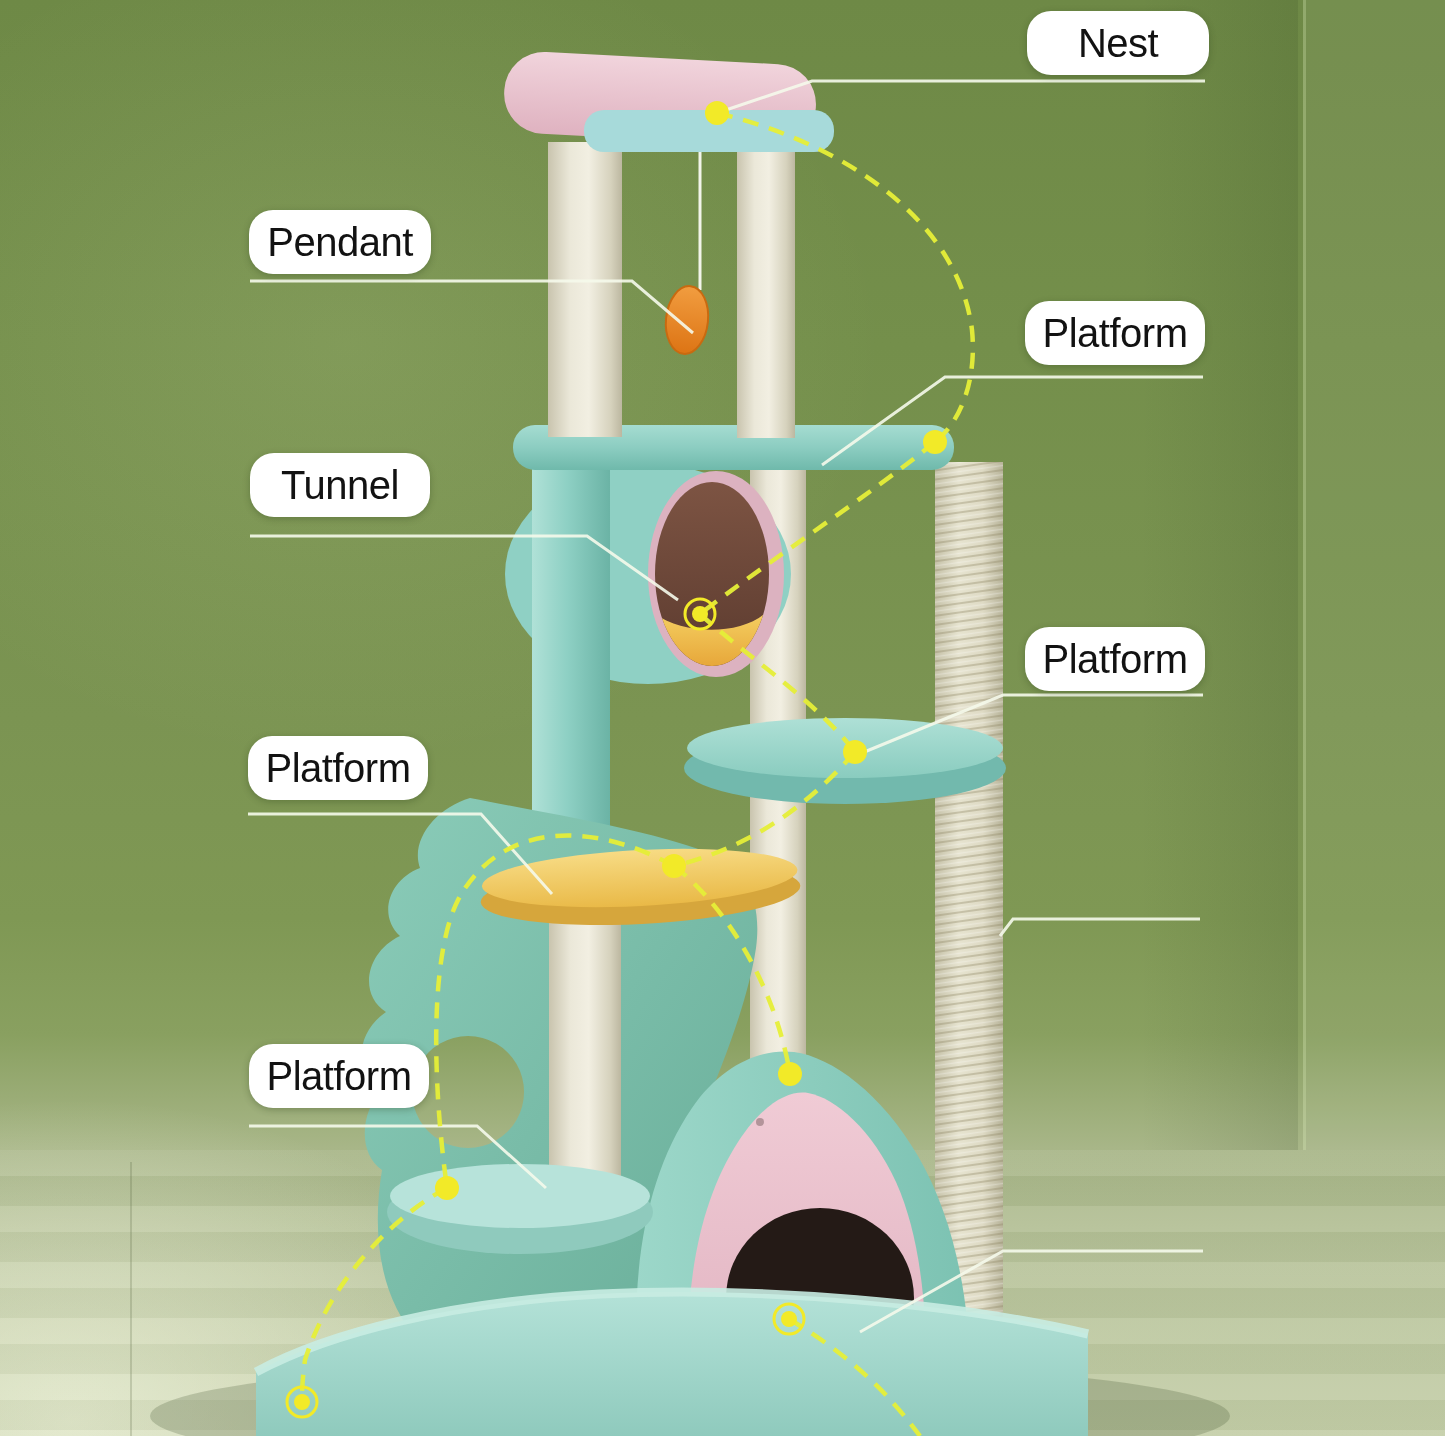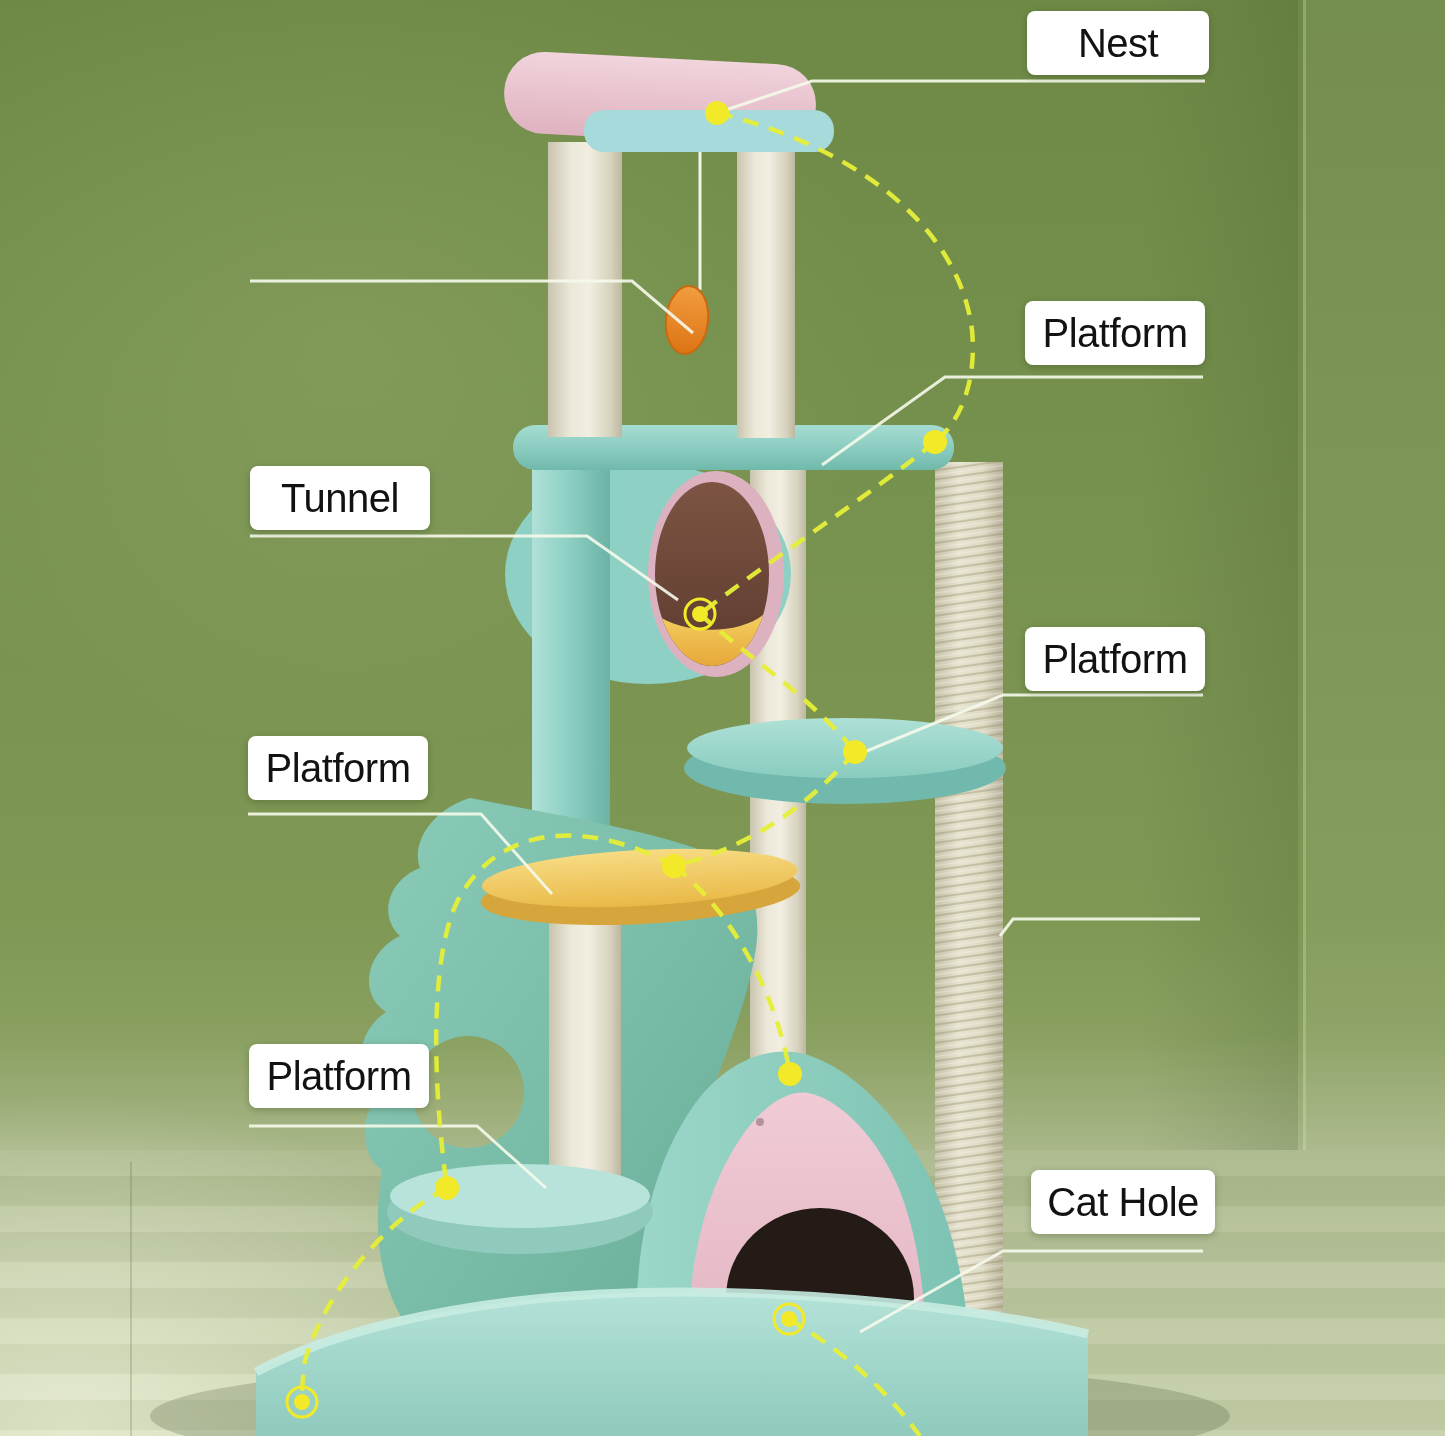--- a/index.html
+++ b/index.html
@@ -17,21 +17,21 @@
     background:rgba(222,236,190,.32);}
   .wall-right{position:absolute;left:1306px;top:0;width:139px;height:1150px;z-index:1;
     background:rgba(255,255,255,.05);}
   .floor-bands{position:absolute;left:0;top:1150px;width:1445px;height:286px;z-index:1;opacity:.55;
     background:repeating-linear-gradient(180deg, rgba(255,255,255,.12) 0 26px, rgba(70,90,50,.10) 26px 56px);}
   .floor-seam{position:absolute;left:130px;top:1162px;width:2px;height:274px;z-index:1;
     background:rgba(80,95,60,.22);}
   svg.tree{position:absolute;left:0;top:0;z-index:2;}
   .callout{
     position:absolute;z-index:3;display:flex;align-items:center;justify-content:center;
-    width:180px;height:64px;background:#ffffff;border-radius:8px;
+    width:180px;height:64px;background:#ffffff;border-radius:24px;
     box-shadow:0 2px 7px rgba(35,55,20,.30);
     color:#121212;font-size:40px;font-weight:500;letter-spacing:-.5px;white-space:nowrap;
   }
 </style>
 </head>
 <body>
 
 <div class="scene">
 
   <div class="corner-shade"></div>
@@ -224,20 +224,20 @@
         <circle cx="789" cy="1319" r="15" fill="none" stroke="#f2ea28" stroke-width="3"></circle>
       </g>
       <g>
         <circle cx="302" cy="1402" r="8" fill="#f2ea28"></circle>
         <circle cx="302" cy="1402" r="15" fill="none" stroke="#f2ea28" stroke-width="3"></circle>
       </g>
     </g>
   </svg>
 
   <div class="callout" style="left:1027px;top:11px;width:182px;">Nest</div>
+  <div class="callout" style="left:249px;top:210px;width:182px;">Pendant</div>
   <div class="callout" style="left:1025px;top:301px;">Platform</div>
-  <div class="callout" style="left:250px;top:466px;">Tunnel</div>
+  <div class="callout" style="left:250px;top:453px;">Tunnel</div>
   <div class="callout" style="left:1025px;top:627px;">Platform</div>
   <div class="callout" style="left:248px;top:736px;">Platform</div>
   <div class="callout" style="left:249px;top:1044px;">Platform</div>
-  <div class="callout" style="left:1031px;top:1170px;width:184px;">Cat Hole</div>
 
 </div>
 
 </body></html>

